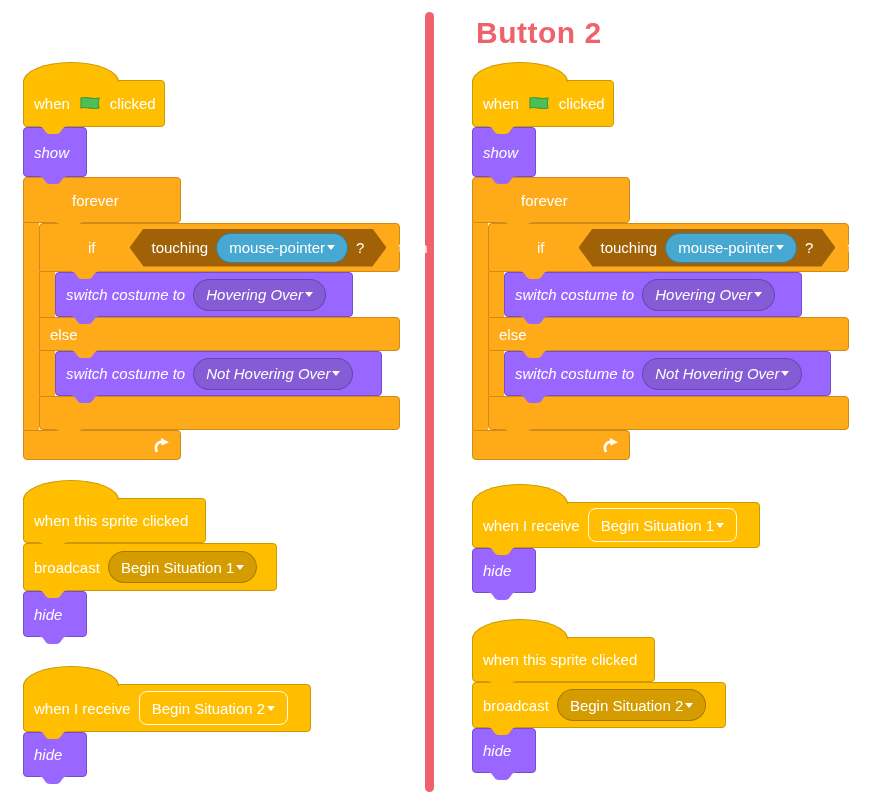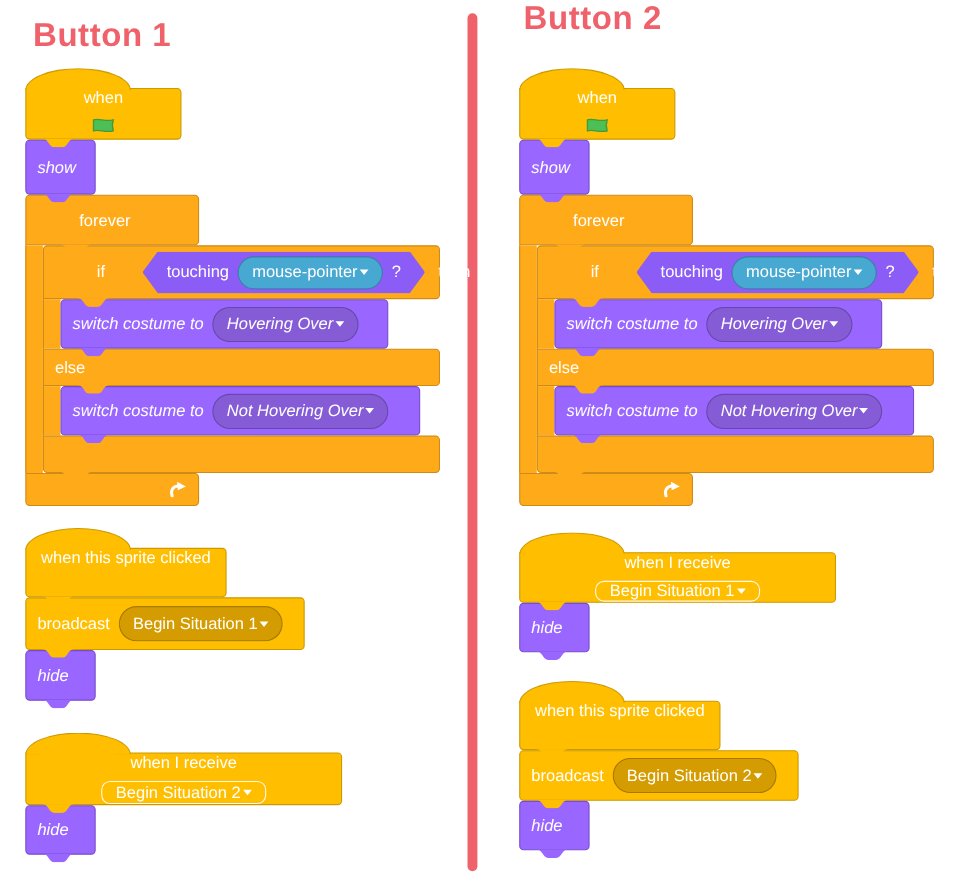--- a/index.html
+++ b/index.html
@@ -19,39 +19,39 @@
   }
   
   .b {
     position: absolute; display: flex; align-items: center; gap: 8px;
     color: #fff; font-size: 15px; padding: 0 10px;
     border: 1px solid; border-radius: 4px; white-space: nowrap;
   }
   .ev { background: #FFBF00; border-color: #CC9900; }
   .ct { background: #FFAB19; border-color: #CF8B17; }
   .lk { background: #9966FF; border-color: #774DCB; font-style: italic; }
-  .hat { border-radius: 0 4px 4px 4px; flex-direction: column; }
+  .hat { border-radius: 0 4px 4px 4px; }
   .ctop { border-radius: 4px 4px 4px 0; padding-left: 48px; }
   .cmid { border-radius: 0 4px 4px 0; }
   .cbot { border-radius: 0 4px 4px 4px; }
   .wall { border-width: 0 0 0 1px; border-radius: 0; padding: 0; }
   .dome {
     position: absolute; left: -1px; top: -19px; width: 96px; height: 20px;
     background: inherit; border: 1px solid; border-color: inherit; border-bottom: none;
     border-radius: 48px 48px 0 0 / 20px 20px 0 0;
   }
   .tab {
     position: absolute; left: 14px; bottom: -8px; width: 30px; height: 8px;
     background: inherit; z-index: 3;
     clip-path: path('M0 0 H30 C27.5 0 26 1 24.8 2.6 L22.5 5.8 C21.4 7.2 20 8 18.3 8 H11.7 C10 8 8.6 7.2 7.5 5.8 L5.2 2.6 C4 1 2.5 0 0 0 Z');
   }
   .itab { left: 30px; }
   .hex {
     display: flex; align-items: center; gap: 8px; height: 38px;
-    background: #8b5cf6; padding: 0 22px;
+    background: #a16207; padding: 0 22px;
     clip-path: polygon(14px 0, calc(100% - 14px) 0, 100% 50%, calc(100% - 14px) 100%, 14px 100%, 0 50%);
   }
   .fld {
     display: flex; align-items: center; gap: 0; height: 32px;
     border-radius: 16px; padding: 0 12px; border: 1px solid rgba(0,0,0,0.22);
     color: #fff; font-size: 15px;
   }
   .fld-ev { background: #D49C00; }
   .fld-lk { background: #855CD6; justify-content: center; }
   .fld-sn { background: #47A8D1; height: 30px; }
@@ -65,22 +65,21 @@
     border-top: 5.5px solid #fff;
   }
   .flag { flex: none; }
   .loop { flex: none; }
 </style>
 </head>
 <body>
 
 <div class="canvas">
 
-  <div class="title" style="left:30px;top:16px">Button 1</div>
-  <div class="title" style="left:476px;top:0">Button 2</div>
+  <div class="title" style="left:476px;top:16px">Button 2</div>
   <div class="divider"></div>
 
   <div class="b ev hat" style="left:23px;top:80px;width:142px;height:47px">
     <i class="dome"></i>
     <span>when</span>
     <svg class="flag" width="24" height="18" viewBox="0 0 24 18">
         <path d="M3 3 C 8 1, 13 5, 21 3 C 20 6, 20 10, 21 13 C 13 15, 8 11, 3 13 Z" fill="#4CBF56" stroke="#45993D" stroke-width="1.2"></path>
       </svg>
     <span>clicked</span>
     <i class="tab"></i>

